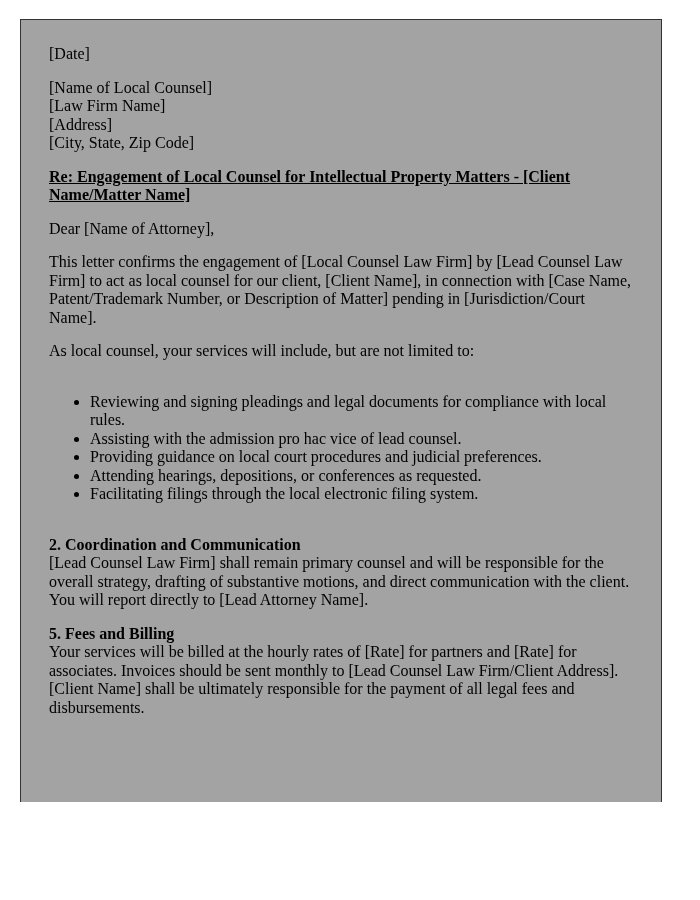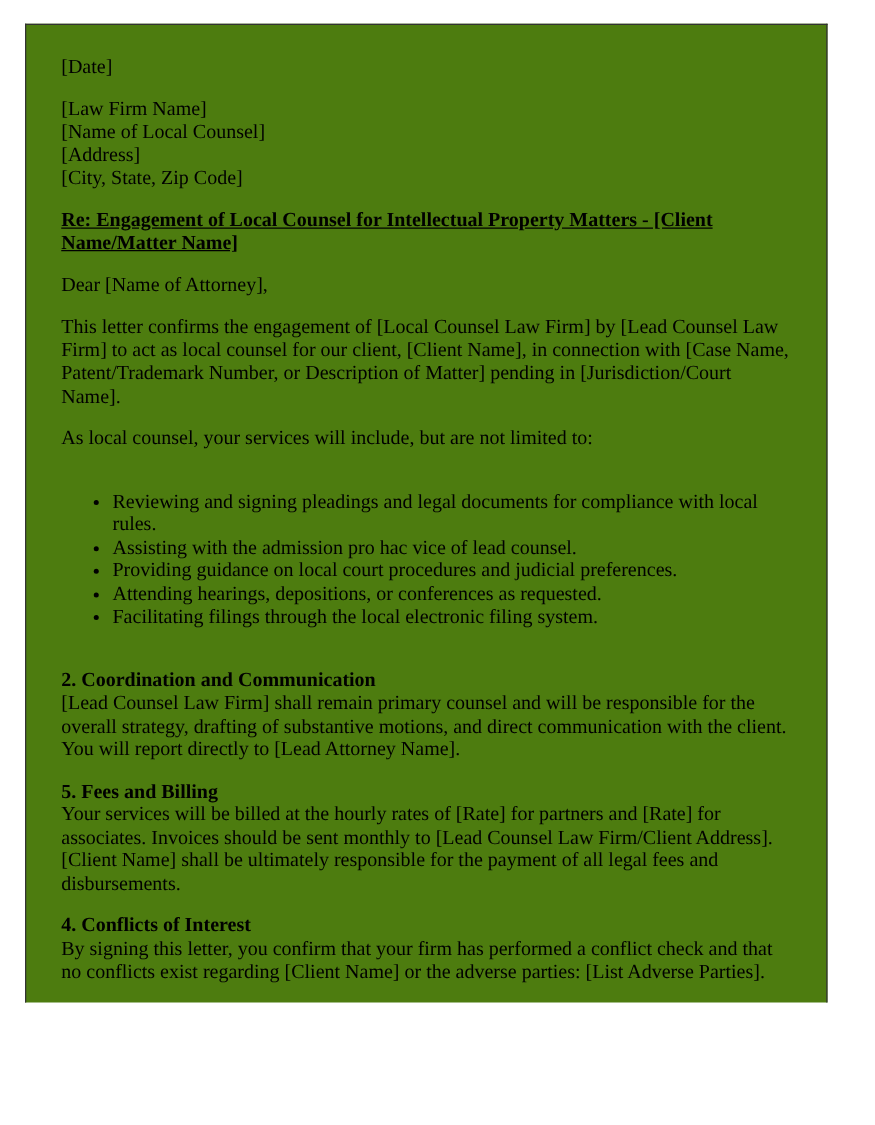--- a/index.html
+++ b/index.html
@@ -20,21 +20,21 @@
     top: 19px;
     width: 642px;
     height: 783px;
     box-sizing: border-box;
     border: 1px solid #333333;
     border-bottom: none;
     padding: 10px 28px 0 28px;
     font-size: 16px;
     line-height: 18.5px;
     overflow: visible;
-    background: #4d7c0f;
+    background: #a3a3a3;
   }
   .para {
     margin: 15px 0;
   }
   .subject {
     font-weight: bold;
     text-decoration: underline;
   }
   .section-heading {
     font-weight: bold;
@@ -51,22 +51,22 @@
   .addr-line { display: block; }
 </style>
 </head>
 <body>
 
 <div class="page">
 
   <p class="para">[Date]</p>
 
   <div class="para">
+    <span class="addr-line">[Name of Local Counsel]</span>
     <span class="addr-line">[Law Firm Name]</span>
-    <span class="addr-line">[Name of Local Counsel]</span>
     <span class="addr-line">[Address]</span>
     <span class="addr-line">[City, State, Zip Code]</span>
   </div>
 
   <p class="para subject">Re: Engagement of Local Counsel for Intellectual Property Matters - [Client Name/Matter Name]</p>
 
   <p class="para">Dear [Name of Attorney],</p>
 
   <p class="para">This letter confirms the engagement of [Local Counsel Law Firm] by [Lead Counsel Law Firm] to act as local counsel for our client, [Client Name], in connection with [Case Name, Patent/Trademark Number, or Description of Matter] pending in [Jurisdiction/Court Name].</p>
 
@@ -85,19 +85,15 @@
   <div class="para">
     <div class="section-heading">2. Coordination and Communication</div>
     <div class="section-body">[Lead Counsel Law Firm] shall remain primary counsel and will be responsible for the overall strategy, drafting of substantive motions, and direct communication with the client. You will report directly to [Lead Attorney Name].</div>
   </div>
 
   <div class="para">
     <div class="section-heading">5. Fees and Billing</div>
     <div class="section-body">Your services will be billed at the hourly rates of [Rate] for partners and [Rate] for associates. Invoices should be sent monthly to [Lead Counsel Law Firm/Client Address]. [Client Name] shall be ultimately responsible for the payment of all legal fees and disbursements.</div>
   </div>
 
-  <div class="para">
-    <div class="section-heading">4. Conflicts of Interest</div>
-    <div class="section-body">By signing this letter, you confirm that your firm has performed a conflict check and that no conflicts exist regarding [Client Name] or the adverse parties: [List Adverse Parties].</div>
-  </div>
 
 
 </div>
 
 </body></html>

